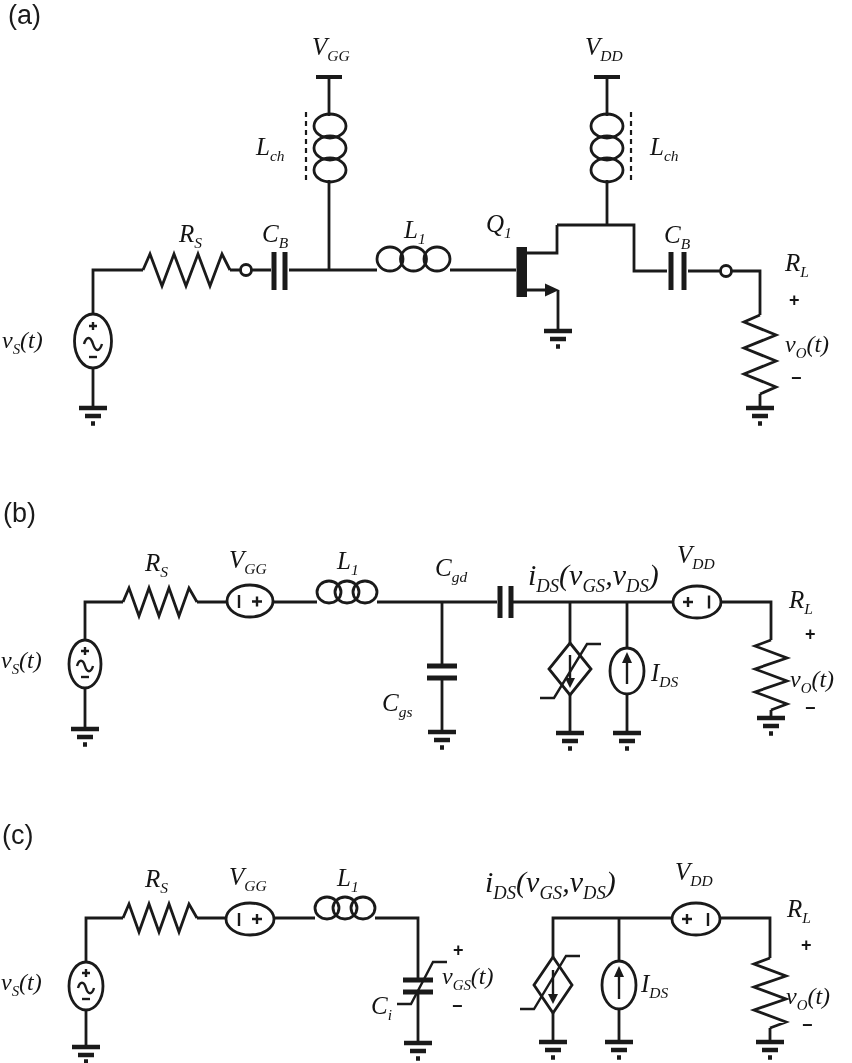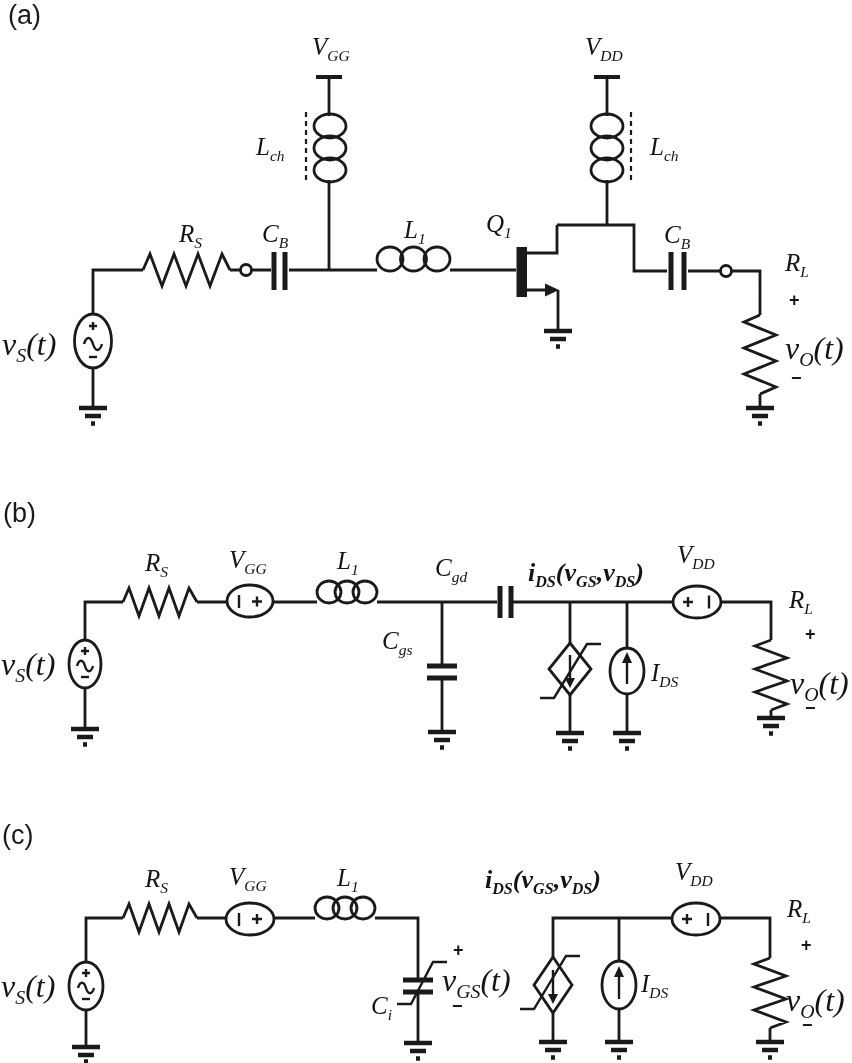--- a/index.html
+++ b/index.html
@@ -8,22 +8,22 @@
   .w{fill:none;stroke:#1a1a1a;stroke-width:2.8;}
   .tb{fill:none;stroke:#1a1a1a;stroke-width:4;}
   .plate{fill:none;stroke:#1a1a1a;stroke-width:5;}
   .gnd{fill:none;stroke:#1a1a1a;stroke-width:4.5;}
   .thin{fill:none;stroke:#1a1a1a;stroke-width:2.4;}
   .dash{fill:none;stroke:#1a1a1a;stroke-width:2.2;stroke-dasharray:5 4;}
   .ink{fill:#1a1a1a;stroke:none;}
   .port{fill:#fff;stroke:#1a1a1a;stroke-width:2.8;}
   .lbl{position:absolute;font:italic 25px "Liberation Serif",serif;color:#141414;line-height:1;white-space:nowrap;}
   .lbl sub{font-size:0.62em;font-style:italic;line-height:0;}
-  .big{font-size:32px;}
-  .md{font-size:26px;font-weight:bold;}
+  .big{font-size:24px;}
+  .md{font-size:30px;}
   .pl{position:absolute;font:27px "Liberation Sans",sans-serif;color:#1a1a1a;line-height:1;}
   .sg{position:absolute;font:bold 18px "Liberation Sans",sans-serif;color:#141414;line-height:1;}
 </style>
 </head>
 <body>
 
 <div id="fig">
 
 <svg id="cv" width="852" height="1063" viewBox="0 0 852 1063">
 
@@ -206,21 +206,21 @@
 <div class="sg" style="left:791px;top:369px">−</div>
 
 <div class="pl" style="left:3px;top:500px">(b)</div>
 <div class="lbl big" style="left:1px;top:648px"><span>v</span><sub>S</sub><span>(t)</span></div>
 <div class="lbl" style="left:145px;top:550px"><span>R</span><sub>S</sub></div>
 <div class="lbl" style="left:229px;top:547px"><span>V</span><sub>GG</sub></div>
 <div class="lbl" style="left:337px;top:548px"><span>L</span><sub>1</sub></div>
 <div class="lbl" style="left:435px;top:555px"><span>C</span><sub>gd</sub></div>
 <div class="lbl md" style="left:528px;top:560px"><span>i</span><sub>DS</sub><span>(v</span><sub>GS</sub><span>,v</span><sub>DS</sub><span>)</span></div>
 <div class="lbl" style="left:677px;top:542px"><span>V</span><sub>DD</sub></div>
-<div class="lbl" style="left:382px;top:628px"><span>C</span><sub>gs</sub></div>
+<div class="lbl" style="left:382px;top:690px"><span>C</span><sub>gs</sub></div>
 <div class="lbl" style="left:651px;top:660px"><span>I</span><sub>DS</sub></div>
 <div class="lbl" style="left:789px;top:587px"><span>R</span><sub>L</sub></div>
 <div class="sg" style="left:805px;top:625px">+</div>
 <div class="lbl big" style="left:790px;top:667px"><span>v</span><sub>O</sub><span>(t)</span></div>
 <div class="sg" style="left:805px;top:699px">−</div>
 
 <div class="pl" style="left:2px;top:822px">(c)</div>
 <div class="lbl big" style="left:1px;top:970px"><span>v</span><sub>S</sub><span>(t)</span></div>
 <div class="lbl" style="left:145px;top:866px"><span>R</span><sub>S</sub></div>
 <div class="lbl" style="left:229px;top:864px"><span>V</span><sub>GG</sub></div>

